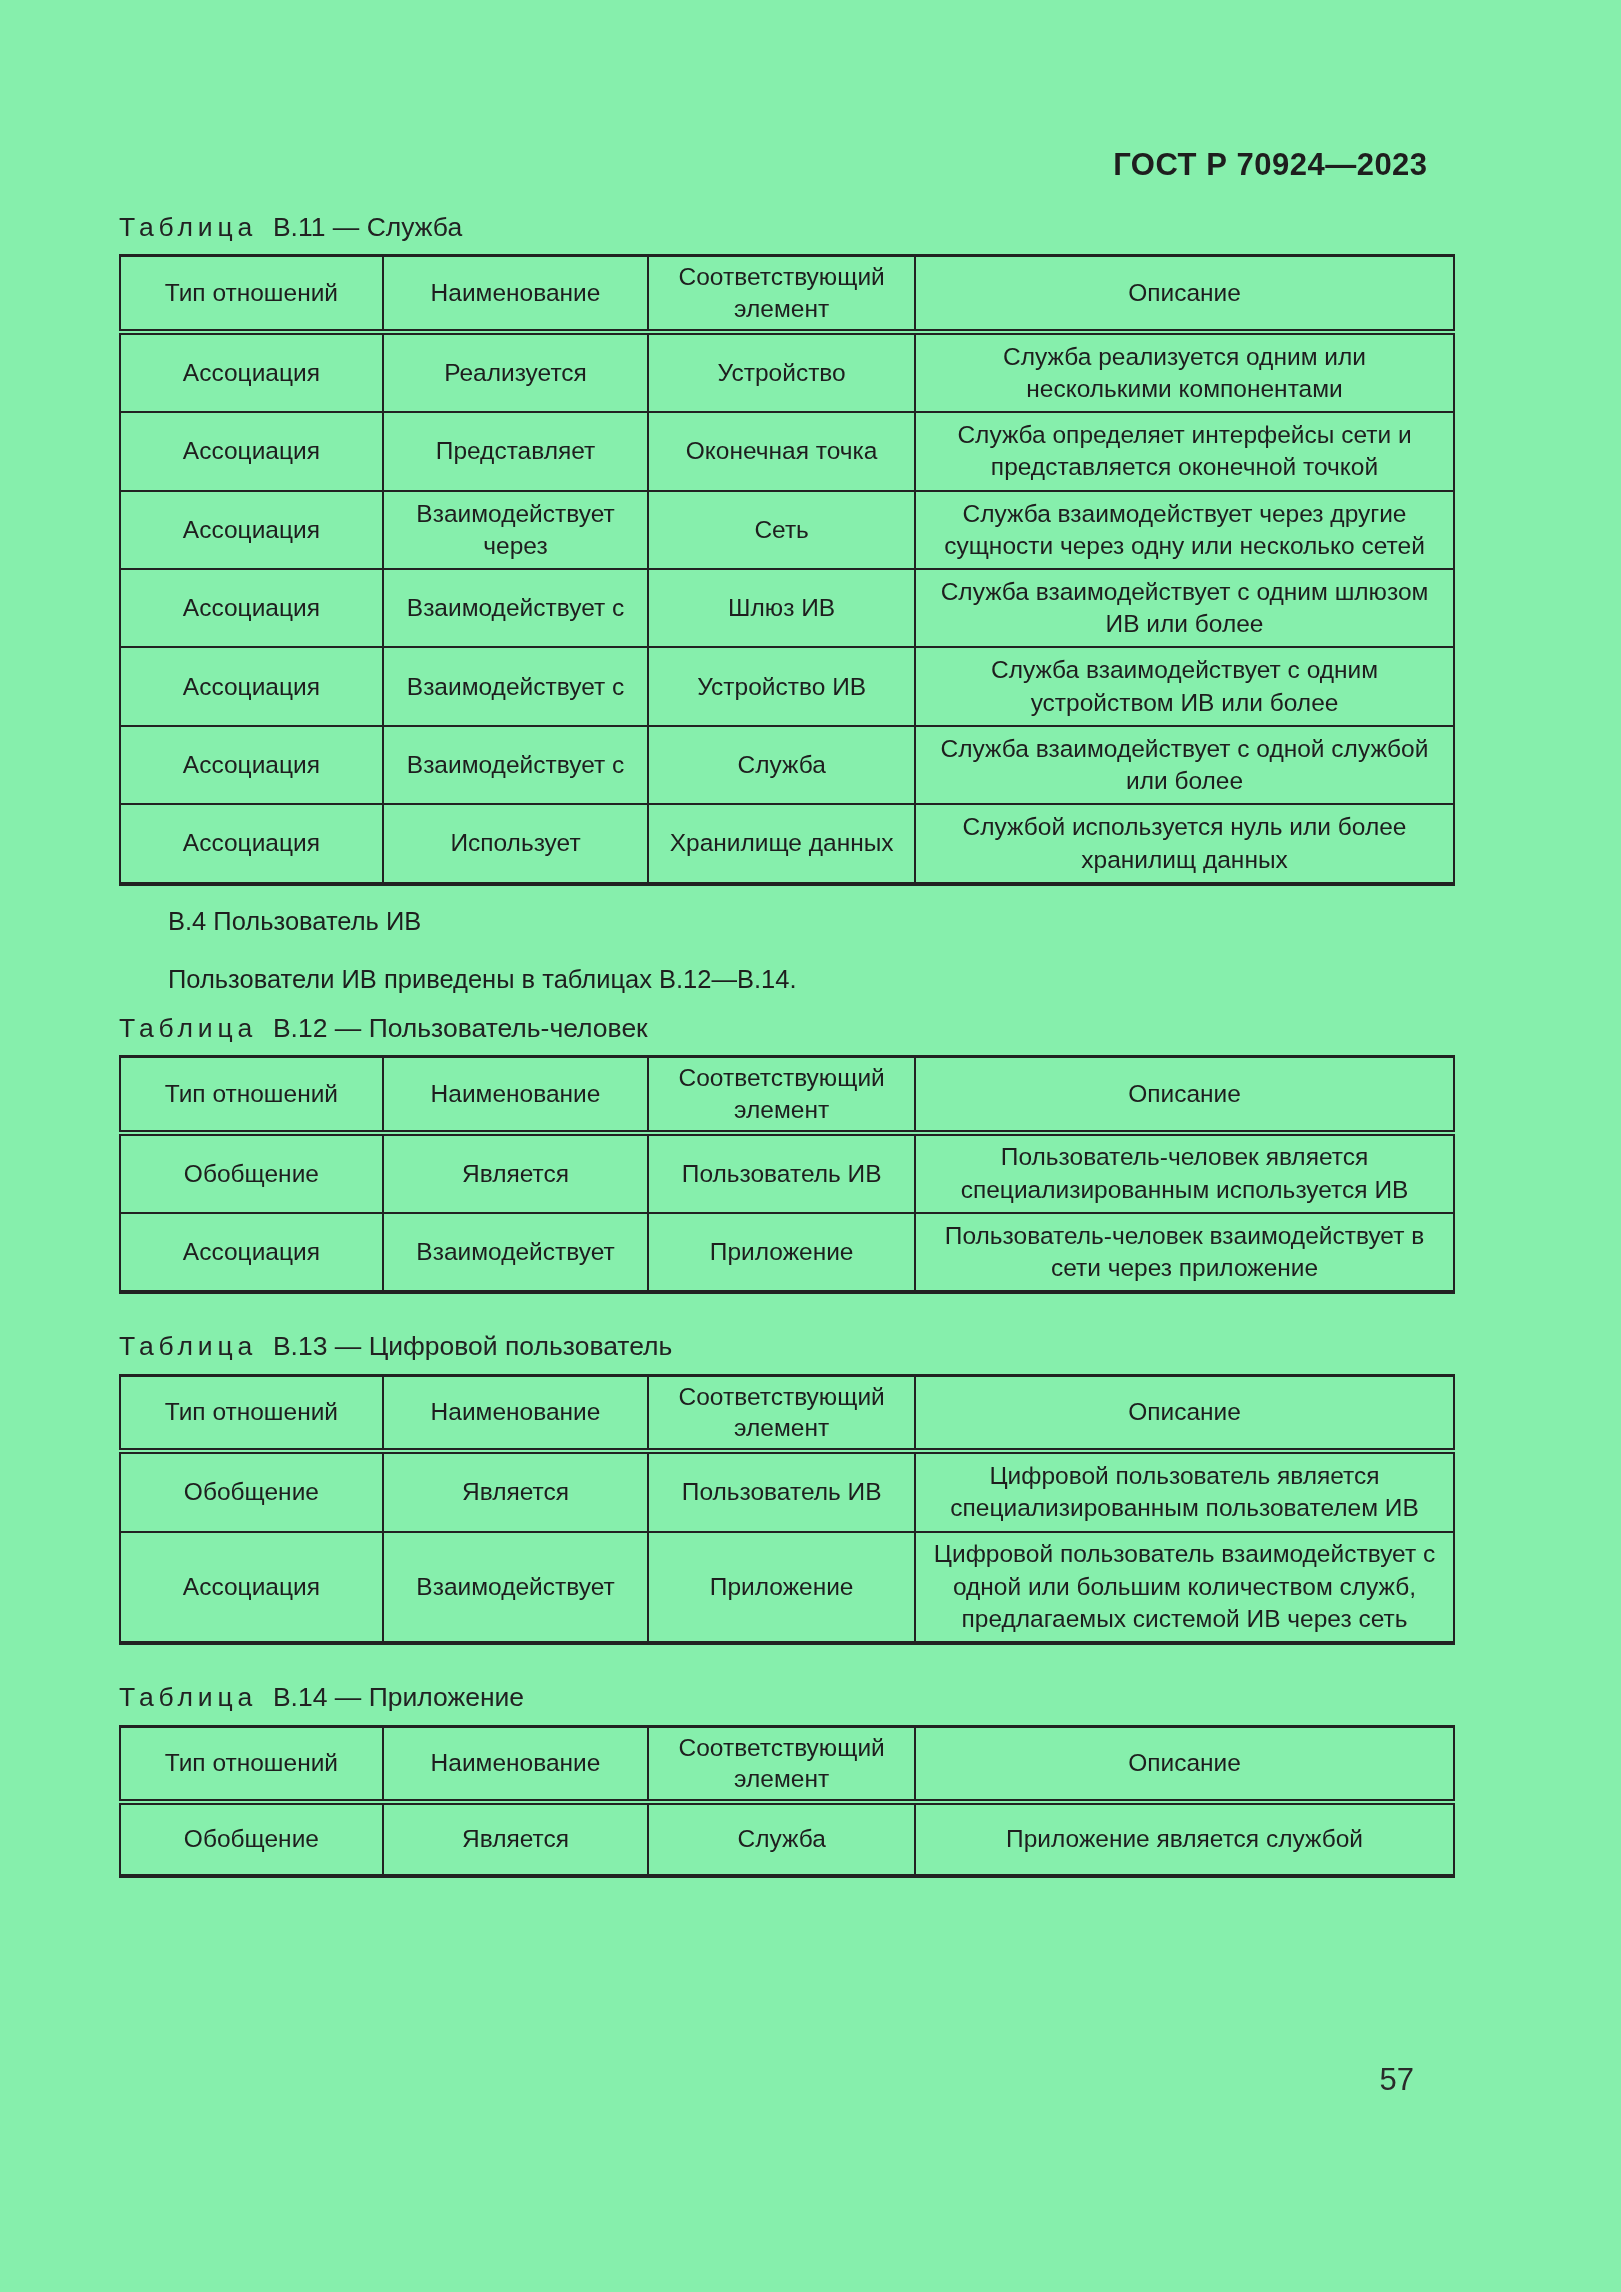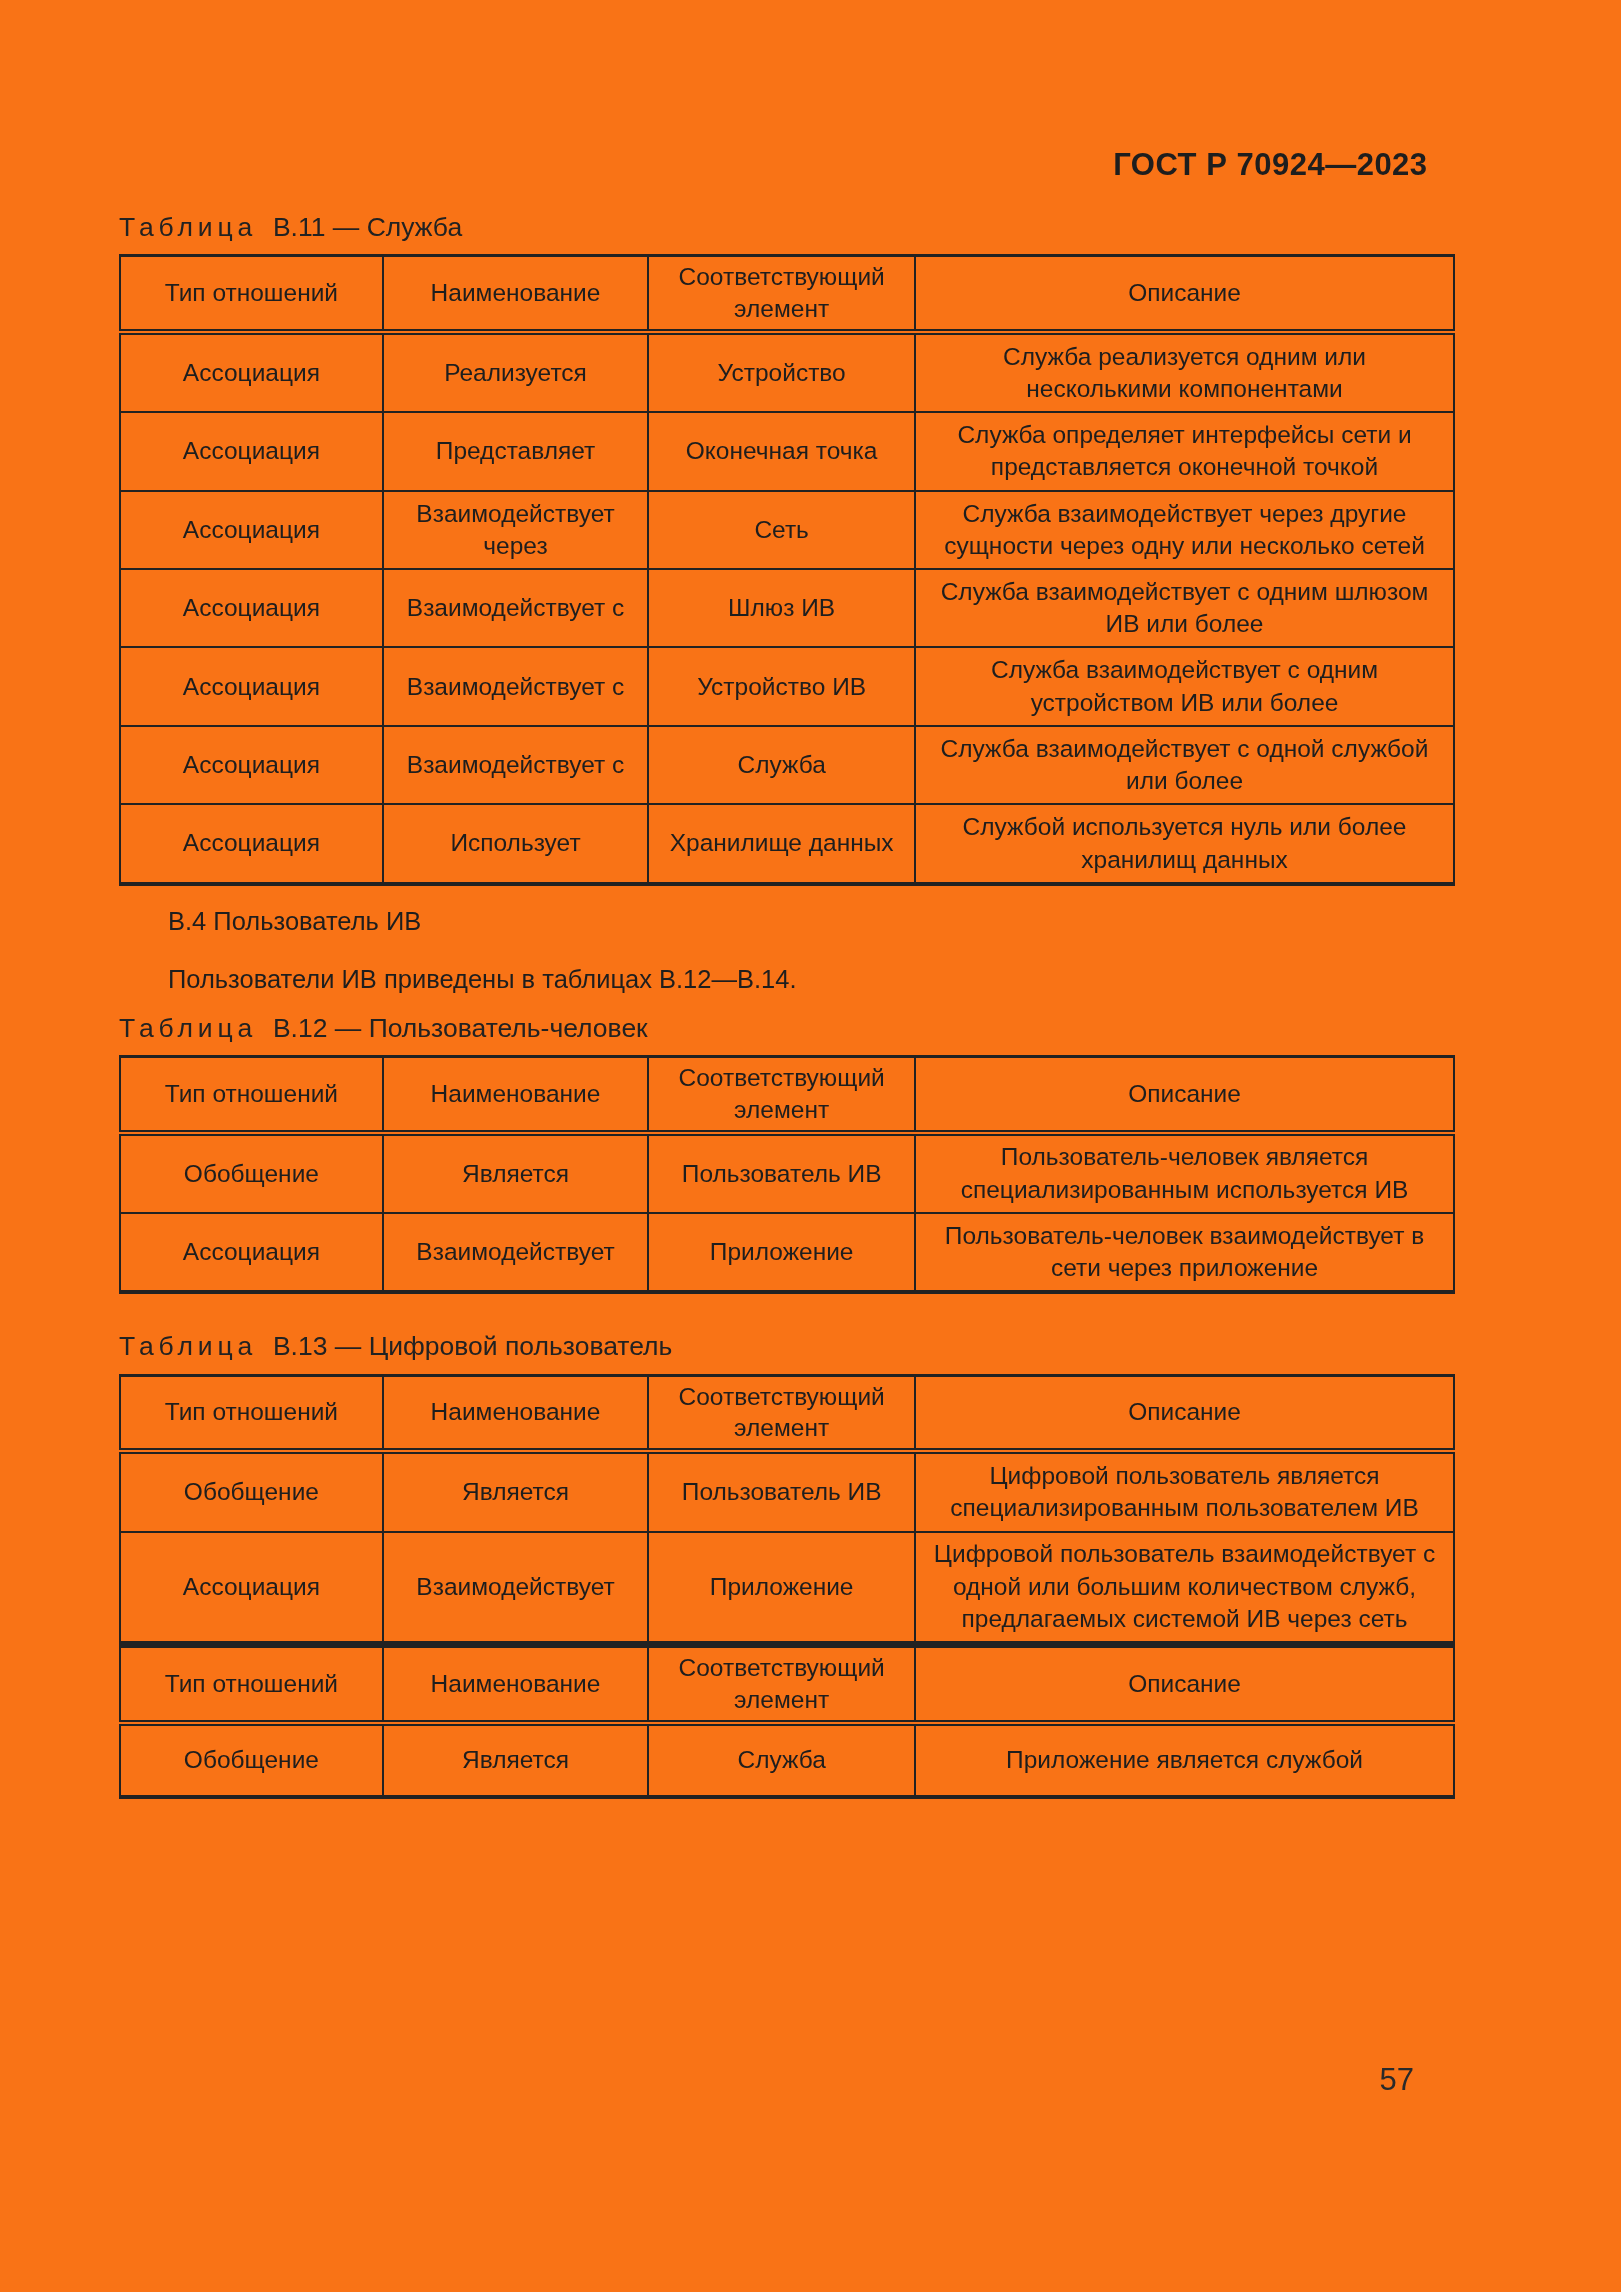--- a/index.html
+++ b/index.html
@@ -3,21 +3,21 @@
 <meta charset="utf-8">
 <style>
   * { margin: 0; padding: 0; box-sizing: border-box; }
   html, body { background: #ffffff; }
   body { width: 1621px; height: 2293px; overflow: hidden; }
 
   .page {
     position: relative;
     width: 1621px;
     height: 2293px;
-    background: #f97316;
+    background: #86efac;
     font-family: "Liberation Sans", sans-serif;
     color: #1e1e1e;
   }
 
   .content {
     position: absolute;
     left: 119px;
     top: 0;
     width: 1336px;
   }
@@ -255,20 +255,23 @@
                 <td>Взаимодействует</td>
                 <td>Приложение</td>
                 <td>Цифровой пользователь взаимодействует с одной или большим количеством служб, предлагаемых системой ИВ через сеть</td>
               </tr>
             </tbody>
           </table>
         </div>
     </div>
 
     <div class="table-block block-b14">
+      <div class="table-caption">
+        <span class="spaced">Таблица</span><span class="caption-rest">В.14 — Приложение</span>
+      </div>
       <div class="table-host">
           <table class="gost-table">
             <colgroup>
               <col class="c1">
               <col class="c2">
               <col class="c3">
               <col class="c4">
             </colgroup>
             <thead>
               <tr>

